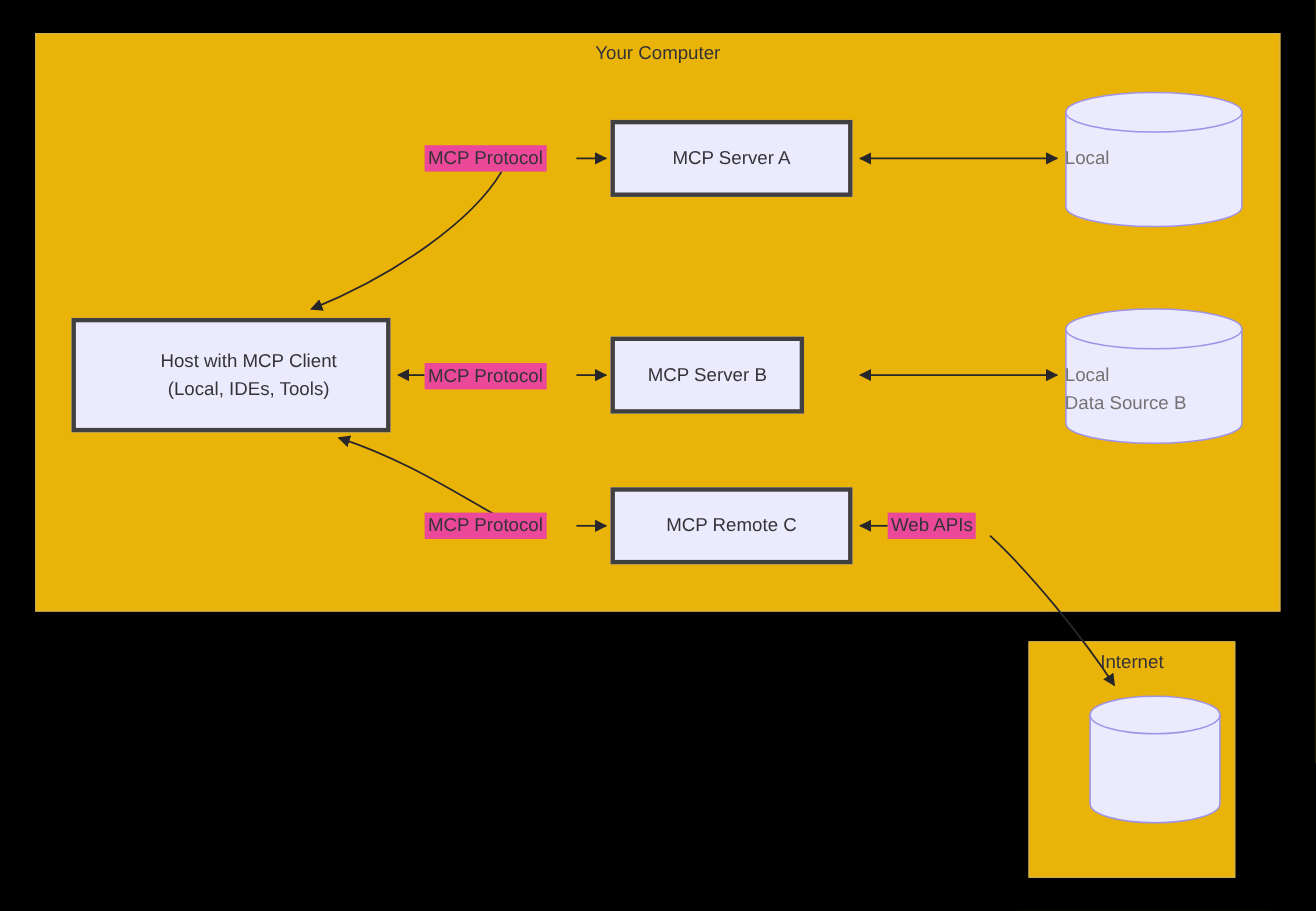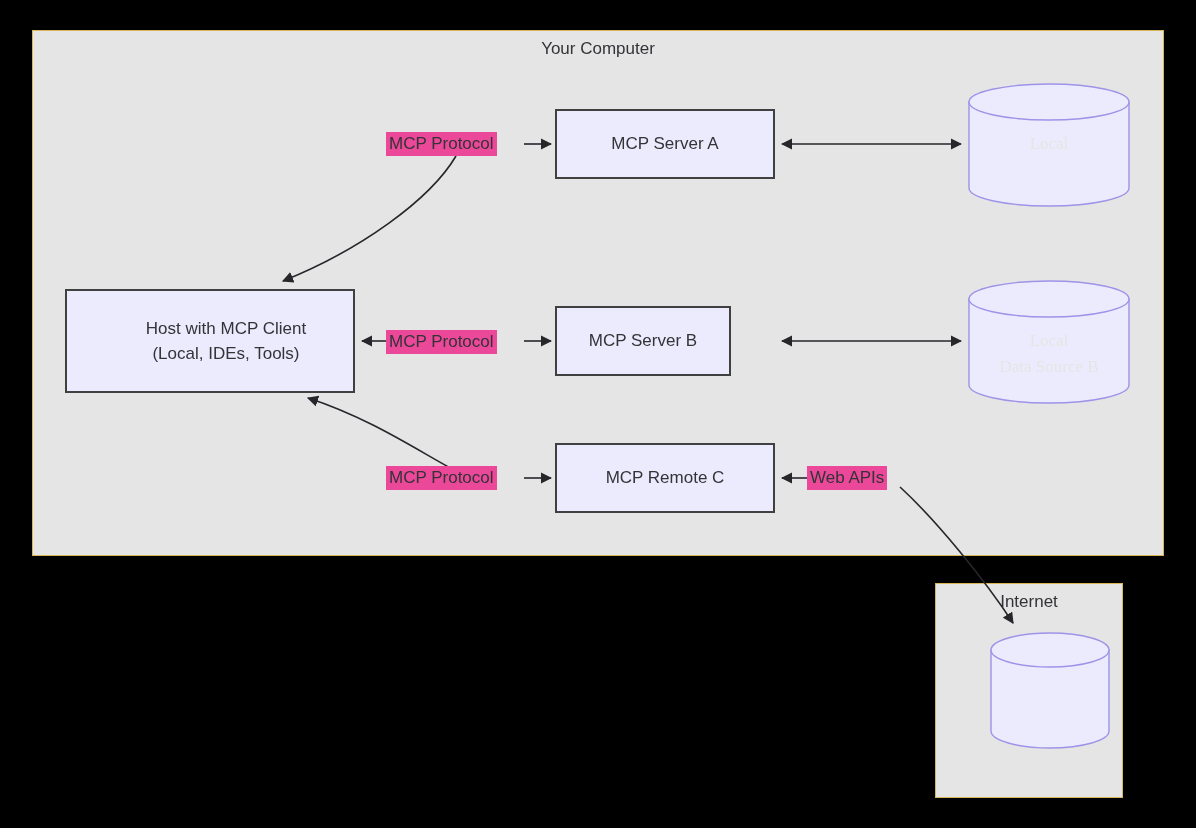--- a/index.html
+++ b/index.html
@@ -18,21 +18,21 @@
   #stage {
     position: absolute;
     left: 0; top: 0;
     width: 1196px;
     height: 828px;
   }
 
   
   .container-box {
     position: absolute;
-    background: #e5e5e5;
+    background: #eab308;
     border: 1px solid #d6b656;
     box-sizing: border-box;
   }
   #computer-container {
     left: 32px;
     top: 30px;
     width: 1132px;
     height: 526px;
   }
   #internet-container {
@@ -50,21 +50,21 @@
     color: #333338;
     white-space: nowrap;
   }
   #computer-title { top: 8px; }
   #internet-title { top: 8px; }
 
   
   .node-rect {
     position: absolute;
     background: #ecebfd;
-    border: 2px solid #404040;
+    border: 4px solid #404040;
     box-sizing: border-box;
     display: flex;
     flex-direction: column;
     align-items: center;
     justify-content: center;
     font-size: 17px;
     color: #333338;
     line-height: 1.5;
     text-align: center;
     white-space: nowrap;
@@ -104,26 +104,24 @@
     position: absolute;
     left: 0; top: 0;
     width: 100%;
     height: 100%;
     overflow: visible;
   }
   .cyl-label {
     position: absolute;
     left: 0;
     width: 100%;
-    text-align: center;
-    font-size: 17px;
-    color: #e5e5e5;
+    font-size: 17px;
+    color: #737373;
     line-height: 1.55;
     white-space: nowrap;
-    font-family: Liberation Serif, serif;
   }
   #node-ds-a { left: 968px; top: 83px; width: 162px; height: 124px; }
   #node-ds-a .cyl-label { top: 48px; }
   #node-ds-b { left: 968px; top: 280px; width: 162px; height: 124px; }
   #node-ds-b .cyl-label { top: 48px; }
   #node-remote-c { left: 990px; top: 633px; width: 120px; height: 115px; }
   #node-remote-c .cyl-label { top: 42px; }
 
   
   #edges {

